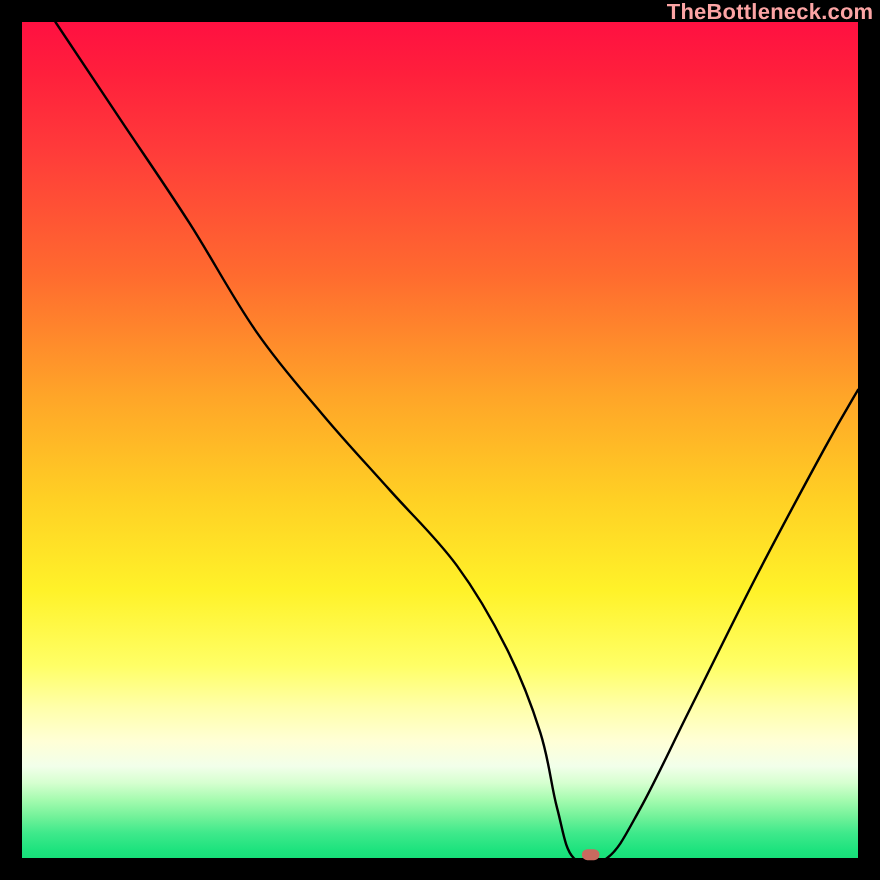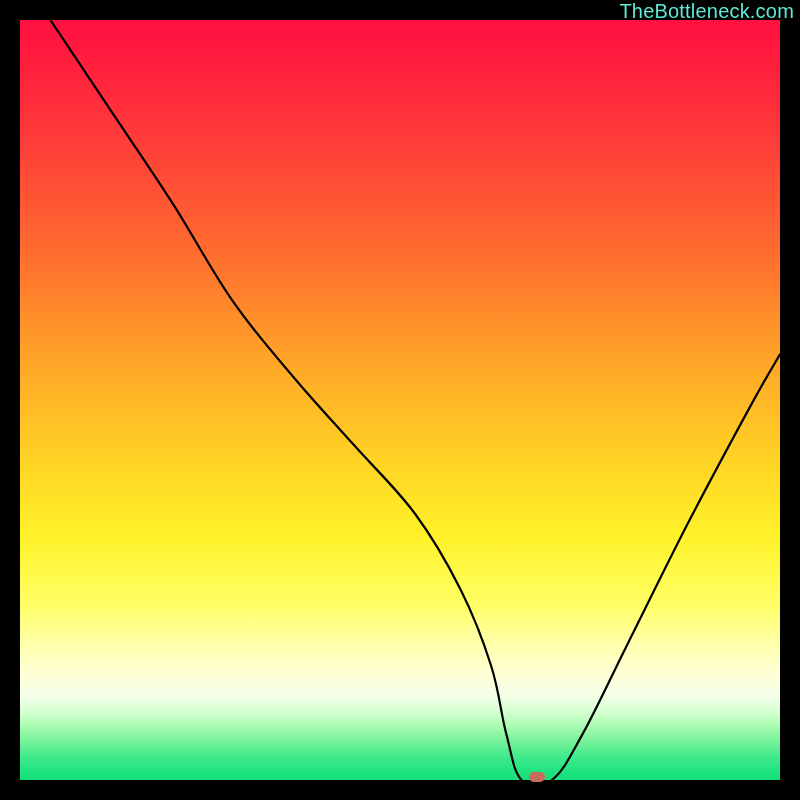--- a/index.html
+++ b/index.html
@@ -59,23 +59,23 @@
     width: 16px;
     height: 10px;
     border-radius: 5px;
     background: #c96a5f;
     transform: translate(-50%, -50%);
   }
   .watermark {
     position: absolute;
     top: 0;
     right: 6px;
-    color: #5eead4;
+    color: #fca5a5;
     font-size: 20px;
-    font-weight: 400;
+    font-weight: 700;
     letter-spacing: 0.2px;
     user-select: none;
   }
 </style>
 </head>
 <body>
 
 <div class="watermark">TheBottleneck.com</div>
 
 <div class="frame">

